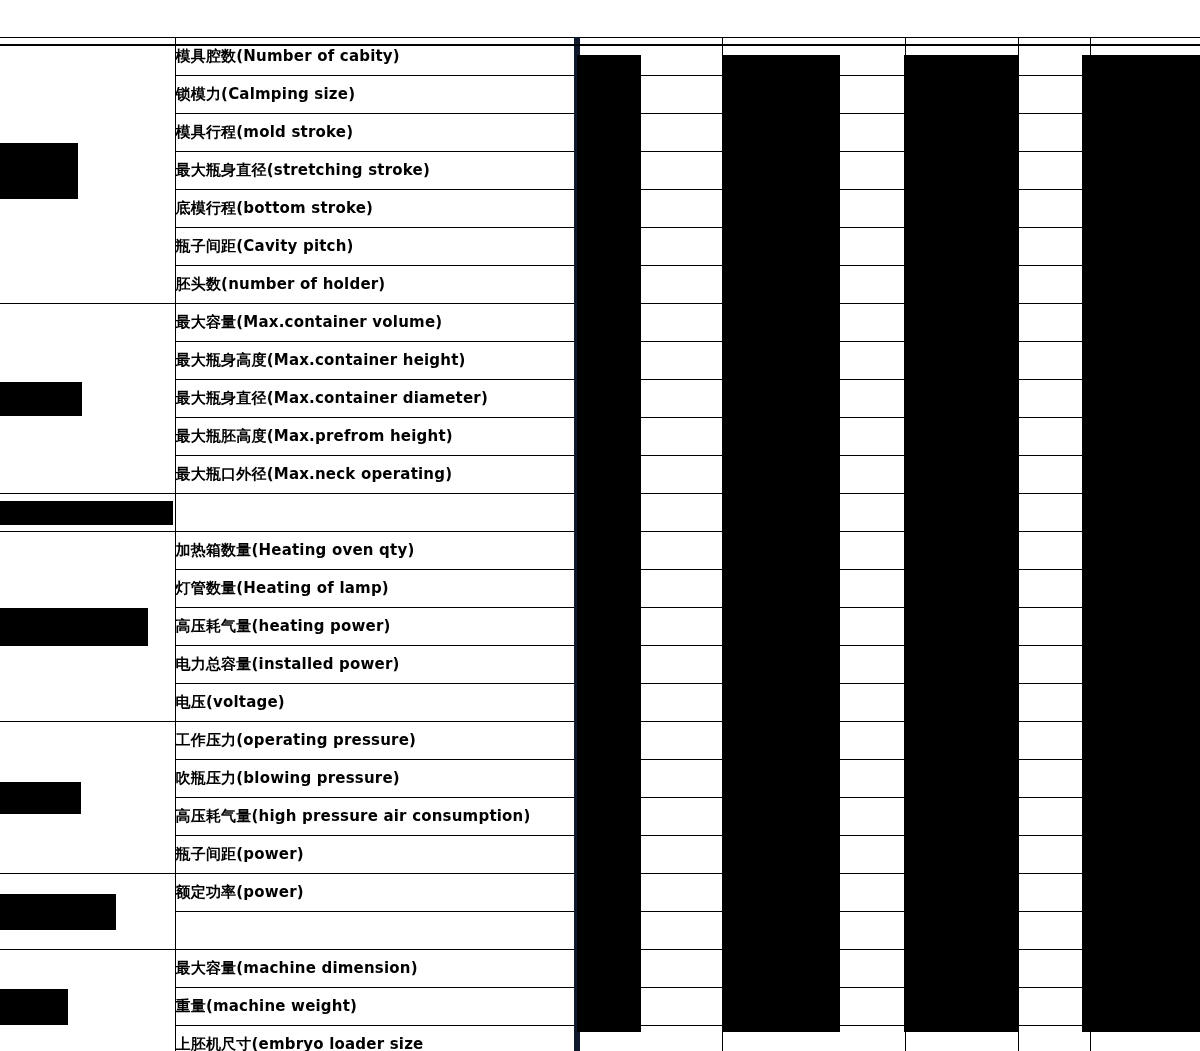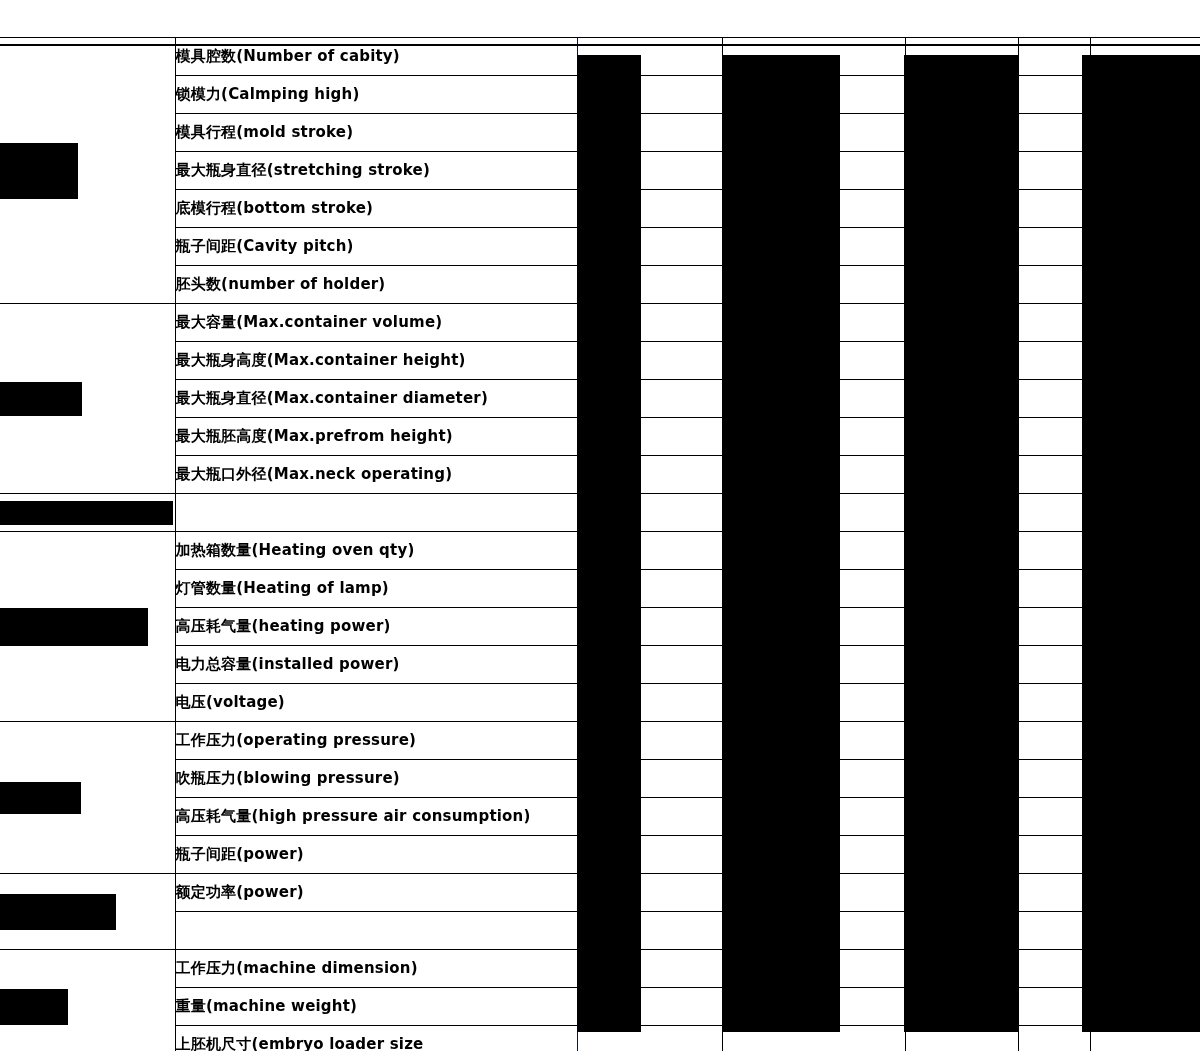--- a/index.html
+++ b/index.html
@@ -48,21 +48,21 @@
     text-align: center;
   }
 
   .group-cell {
     border-right: 1px solid #000;
     position: relative;
     text-align: left;
     padding-left: 4px;
   }
   .item-cell {
-    border-right: 1px solid #0f172a;
+    border-right: 6px solid #0f172a;
     padding-left: 10px;
     letter-spacing: 0.2px;
   }
   .val-cell {
     border-right: 1px solid #000;
     text-align: center;
   }
   .last-col { border-right: none; }
   .rd-inline {
     background: #000;
@@ -131,21 +131,21 @@
         <span class="rd-inline" style="width:78px;height:56px;margin-top:0;"></span>
       </td>
       <td class="item-cell">模具腔数(Number of cabity)</td>
       <td class="val-cell"></td>
       <td class="val-cell"></td>
       <td class="val-cell"></td>
       <td class="val-cell"></td>
       <td class="val-cell last-col"></td>
     </tr>
     <tr>
-      <td class="item-cell">锁模力(Calmping high)</td>
+      <td class="item-cell">锁模力(Calmping size)</td>
       <td class="val-cell"></td>
       <td class="val-cell"></td>
       <td class="val-cell"></td>
       <td class="val-cell"></td>
       <td class="val-cell last-col"></td>
     </tr>
     <tr>
       <td class="item-cell">模具行程(mold stroke)</td>
       <td class="val-cell"></td>
       <td class="val-cell"></td>
@@ -339,21 +339,21 @@
       <td class="val-cell"></td>
       <td class="val-cell"></td>
       <td class="val-cell"></td>
       <td class="val-cell last-col"></td>
     </tr>
 
     <tr>
       <td class="group-cell" rowspan="3">
         <span class="rd-inline" style="width:72px;height:36px;margin-left:-4px;"></span>
       </td>
-      <td class="item-cell">工作压力(machine dimension)</td>
+      <td class="item-cell">最大容量(machine dimension)</td>
       <td class="val-cell"></td>
       <td class="val-cell"></td>
       <td class="val-cell"></td>
       <td class="val-cell"></td>
       <td class="val-cell last-col"></td>
     </tr>
     <tr>
       <td class="item-cell">重量(machine weight)</td>
       <td class="val-cell"></td>
       <td class="val-cell"></td>

